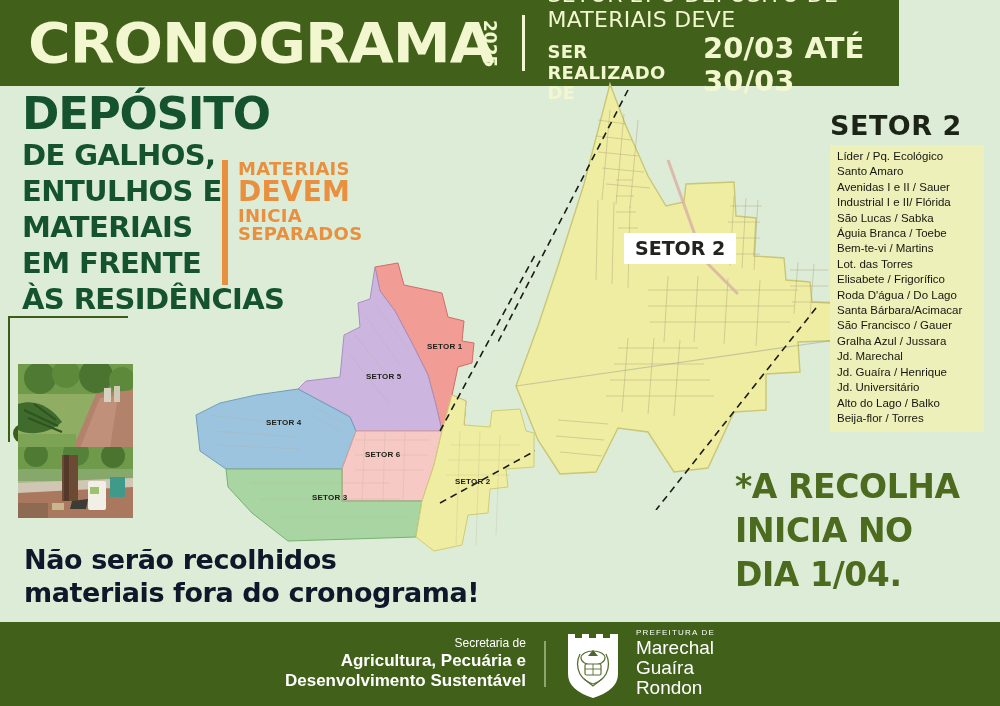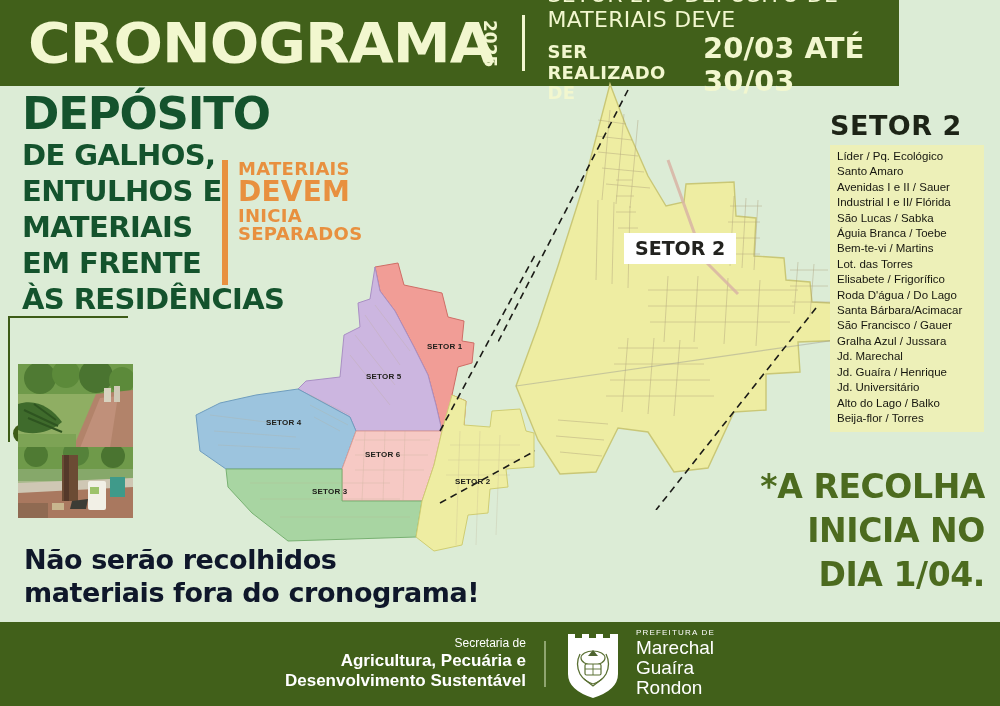--- a/index.html
+++ b/index.html
@@ -127,21 +127,21 @@
   .sector-box ul{margin:0;padding:0;}
 
   
   .warn{
     position:absolute;left:24px;top:543px;
     font-family:"DejaVu Sans", sans-serif;font-weight:bold;
     font-size:27px;line-height:33px;color:#0f172a;letter-spacing:-.4px;
   }
   .recolha{
     position:absolute;left:735px;top:465px;width:250px;
-    text-align:right;
+    text-align:left;
     font-family:"DejaVu Sans", sans-serif;font-weight:bold;
     font-size:33px;line-height:44px;color:#4c6b1f;letter-spacing:-.4px;
   }
 
   
   .footer{
     position:absolute;left:0;top:622px;width:1000px;height:84px;
     background:#41601a;display:flex;align-items:center;justify-content:center;
   }
   .ft-sec{
@@ -267,21 +267,21 @@
       </g>
 
       <path d="M250 176 L345 0" stroke="#1b1b17" stroke-width="1.6" stroke-dasharray="7 5" fill="none"></path>
       <path d="M250 248 L345 196" stroke="#1b1b17" stroke-width="1.6" stroke-dasharray="7 5" fill="none"></path>
     </svg>
 
     <div class="map-lbl" style="left:237px;top:87px;">SETOR 1</div>
     <div class="map-lbl" style="left:176px;top:117px;">SETOR 5</div>
     <div class="map-lbl" style="left:76px;top:163px;">SETOR 4</div>
     <div class="map-lbl" style="left:175px;top:195px;">SETOR 6</div>
-    <div class="map-lbl" style="left:122px;top:232px;">SETOR 3</div>
+    <div class="map-lbl" style="left:122px;top:238px;">SETOR 3</div>
     <div class="map-lbl" style="left:265px;top:222px;">SETOR 2</div>
   </div>
 
   <div class="map-detail">
     <svg viewBox="0 0 360 430" width="360" height="430">
       <path d="M112 4 L128 46 L150 96 L168 126 L186 122 L188 104 L236 102 L238 136 L258 138 L256 176 L286 178 L288 200 L312 202 L314 222 L350 224 L352 260 L300 262 L302 292 L268 294 L268 330 L236 332 L210 388 L176 392 L150 352 L120 348 L98 392 L62 394 L40 360 L18 306 L40 246 L60 186 L86 104 Z" fill="#eeeda2" stroke="#c9c776" stroke-width="1.4"></path>
 
       <g stroke="#a89a78" stroke-width="0.55" opacity="0.75" fill="none">
         <path d="M100 40 L128 44 M98 56 L134 60 M100 72 L140 76 M104 88 L146 92 M108 104 L152 108"></path>
         <path d="M112 30 L104 120 M126 34 L118 124 M140 40 L132 128"></path>

